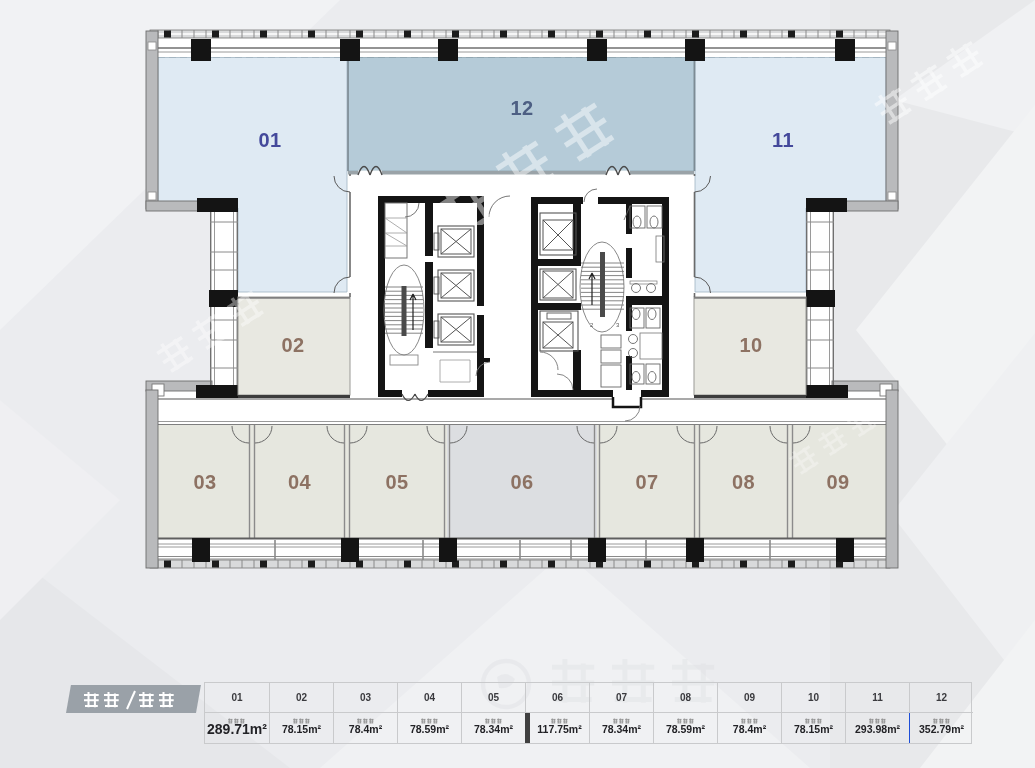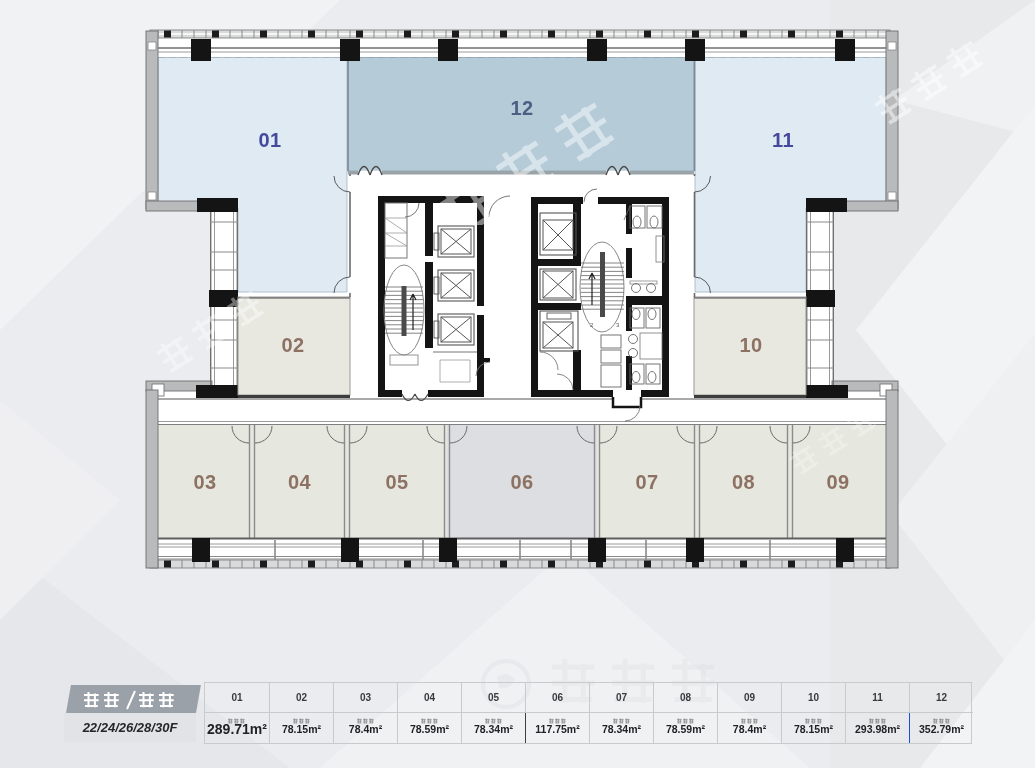--- a/index.html
+++ b/index.html
@@ -533,21 +533,20 @@
 <div class="abs" style="left:66px;top:7px;width:130px;height:28px;line-height:28px;text-align:center">
 <svg width="100" height="21" viewBox="0 0 100 21" style="vertical-align:middle">
         <path d="M3,5.9 h14.7 M3,11.3 h14.7 M4.0,17.1 h12.8 M7.5,3 v15.2 M13.9,4.6 v13.6" stroke="#ffffff" stroke-width="2.0" fill="none" opacity="1"></path>
         <path d="M23,5.9 h14.7 M23,11.3 h14.7 M24.0,17.1 h12.8 M27.5,3 v15.2 M33.9,4.6 v13.6" stroke="#ffffff" stroke-width="2.0" fill="none" opacity="1"></path>
         <path d="M54,2 L46,20" stroke="#fff" stroke-width="2"></path>
         <path d="M58,5.9 h14.7 M58,11.3 h14.7 M59.0,17.1 h12.8 M62.5,3 v15.2 M68.9,4.6 v13.6" stroke="#ffffff" stroke-width="2.0" fill="none" opacity="1"></path>
         <path d="M78,5.9 h14.7 M78,11.3 h14.7 M79.0,17.1 h12.8 M82.5,3 v15.2 M88.9,4.6 v13.6" stroke="#ffffff" stroke-width="2.0" fill="none" opacity="1"></path>
       </svg>
 </div>
 
-<div class="abs" style="left:64px;top:35px;width:132px;height:29px;background:#e2e3e6;line-height:29px;text-align:center;color:#26262a;font-weight:bold;font-size:13px;font-style:italic">22/24/26/28/30F</div>
 
 <div class="abs" style="left:204px;top:4px;width:768px;height:62px;border:1px solid #c9cacc;box-sizing:border-box">
 <div class="abs" style="left:0px;top:0;width:64px;height:30px;border-bottom:1px solid #c9cacc;box-sizing:border-box;text-align:center;line-height:30px;font-size:10px;font-weight:bold;color:#3a3a3e">01</div>
 <div class="abs" style="left:0px;top:30px;width:64px;height:30px;box-sizing:border-box;text-align:center">
 <div style="height:10px;line-height:11px"><svg width="18" height="6" viewBox="0 0 18 6" style="display:inline-block">
             <path d="M0,1.4 h4.6 M0,3.1 h4.6 M0.3,4.9 h4.0 M1.4,0.5 v4.8 M3.4,1.0 v4.2" stroke="#8f8f8f" stroke-width="0.8" fill="none" opacity="1"></path>
             <path d="M6,1.4 h4.6 M6,3.1 h4.6 M6.3,4.9 h4.0 M7.4,0.5 v4.8 M9.4,1.0 v4.2" stroke="#8f8f8f" stroke-width="0.8" fill="none" opacity="1"></path>
             <path d="M12,1.4 h4.6 M12,3.1 h4.6 M12.3,4.9 h4.0 M13.4,0.5 v4.8 M15.4,1.0 v4.2" stroke="#8f8f8f" stroke-width="0.8" fill="none" opacity="1"></path>
           </svg></div>
 <div style="font-size:14px;font-weight:bold;color:#222226;line-height:13px">289.71m²</div>
@@ -582,21 +581,21 @@
 <div class="abs" style="left:256px;top:0;width:64px;height:30px;border-left:1px solid #c9cacc;border-bottom:1px solid #c9cacc;box-sizing:border-box;text-align:center;line-height:30px;font-size:10px;font-weight:bold;color:#3a3a3e">05</div>
 <div class="abs" style="left:256px;top:30px;width:64px;height:30px;border-left:1px solid #c9cacc;box-sizing:border-box;text-align:center">
 <div style="height:10px;line-height:11px"><svg width="18" height="6" viewBox="0 0 18 6" style="display:inline-block">
             <path d="M0,1.4 h4.6 M0,3.1 h4.6 M0.3,4.9 h4.0 M1.4,0.5 v4.8 M3.4,1.0 v4.2" stroke="#8f8f8f" stroke-width="0.8" fill="none" opacity="1"></path>
             <path d="M6,1.4 h4.6 M6,3.1 h4.6 M6.3,4.9 h4.0 M7.4,0.5 v4.8 M9.4,1.0 v4.2" stroke="#8f8f8f" stroke-width="0.8" fill="none" opacity="1"></path>
             <path d="M12,1.4 h4.6 M12,3.1 h4.6 M12.3,4.9 h4.0 M13.4,0.5 v4.8 M15.4,1.0 v4.2" stroke="#8f8f8f" stroke-width="0.8" fill="none" opacity="1"></path>
           </svg></div>
 <div style="font-size:10.5px;font-weight:bold;color:#222226;line-height:13px">78.34m²</div>
 </div>
 <div class="abs" style="left:320px;top:0;width:64px;height:30px;border-left:1px solid #c9cacc;border-bottom:1px solid #c9cacc;box-sizing:border-box;text-align:center;line-height:30px;font-size:10px;font-weight:bold;color:#3a3a3e">06</div>
-<div class="abs" style="left:320px;top:30px;width:64px;height:30px;border-left:1px solid #404040;box-sizing:border-box;text-align:center">
+<div class="abs" style="left:320px;top:30px;width:64px;height:30px;border-left:5px solid #404040;box-sizing:border-box;text-align:center">
 <div style="height:10px;line-height:11px"><svg width="18" height="6" viewBox="0 0 18 6" style="display:inline-block">
             <path d="M0,1.4 h4.6 M0,3.1 h4.6 M0.3,4.9 h4.0 M1.4,0.5 v4.8 M3.4,1.0 v4.2" stroke="#8f8f8f" stroke-width="0.8" fill="none" opacity="1"></path>
             <path d="M6,1.4 h4.6 M6,3.1 h4.6 M6.3,4.9 h4.0 M7.4,0.5 v4.8 M9.4,1.0 v4.2" stroke="#8f8f8f" stroke-width="0.8" fill="none" opacity="1"></path>
             <path d="M12,1.4 h4.6 M12,3.1 h4.6 M12.3,4.9 h4.0 M13.4,0.5 v4.8 M15.4,1.0 v4.2" stroke="#8f8f8f" stroke-width="0.8" fill="none" opacity="1"></path>
           </svg></div>
 <div style="font-size:10.5px;font-weight:bold;color:#222226;line-height:13px">117.75m²</div>
 </div>
 <div class="abs" style="left:384px;top:0;width:64px;height:30px;border-left:1px solid #c9cacc;border-bottom:1px solid #c9cacc;box-sizing:border-box;text-align:center;line-height:30px;font-size:10px;font-weight:bold;color:#3a3a3e">07</div>
 <div class="abs" style="left:384px;top:30px;width:64px;height:30px;border-left:1px solid #c9cacc;box-sizing:border-box;text-align:center">
 <div style="height:10px;line-height:11px"><svg width="18" height="6" viewBox="0 0 18 6" style="display:inline-block">

